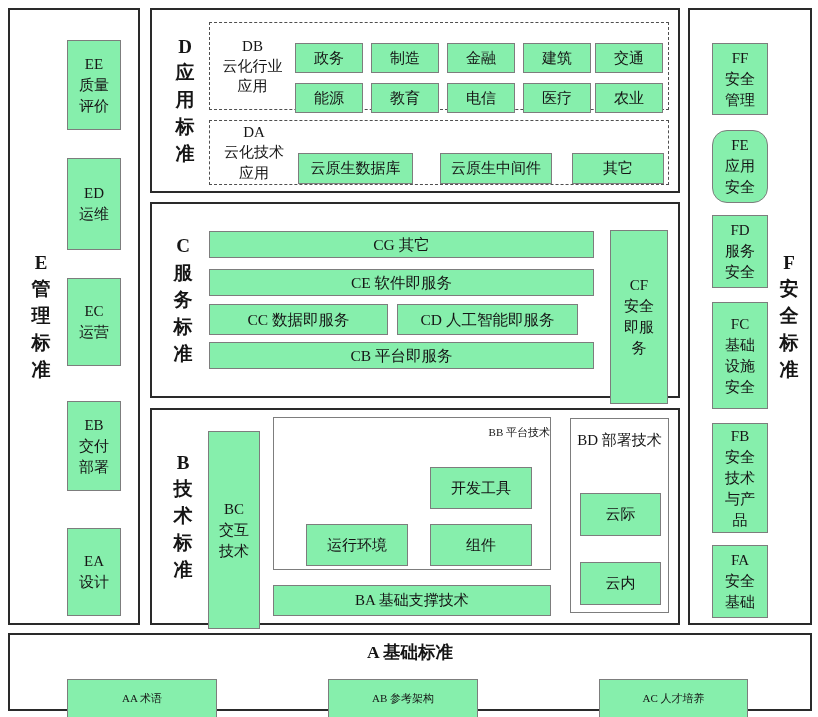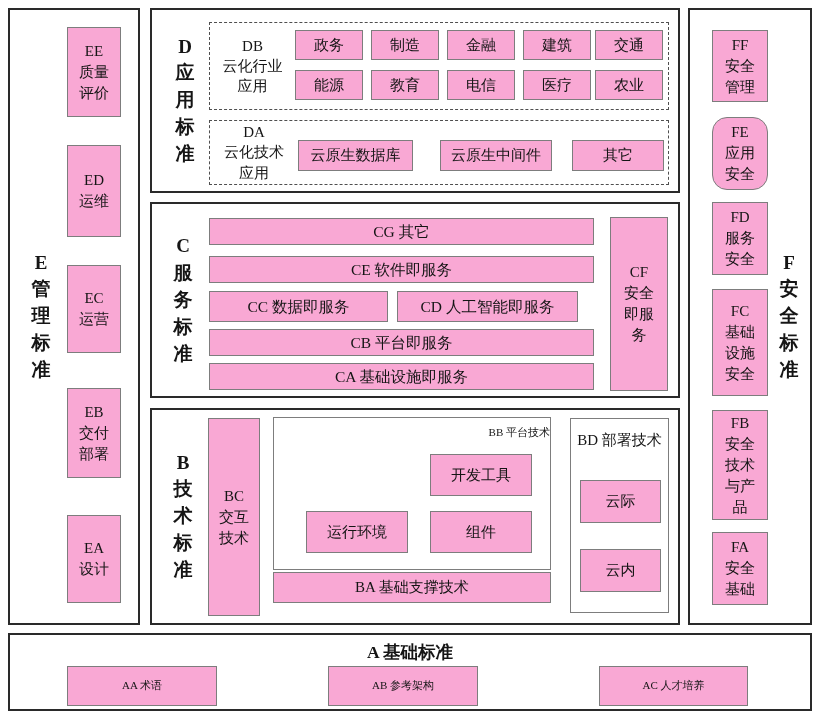--- a/index.html
+++ b/index.html
@@ -22,23 +22,23 @@
     text-align:center;white-space:pre-line;letter-spacing:0;
     top:50%;transform:translateY(-50%);width:34px;
   }
   .vtitle-e{left:14px;}
   .vtitle-d{left:16px;top:50%;}
   .vtitle-c{left:14px;}
   .vtitle-b{left:14px;}
   .vtitle-f{left:82px;}
   
   .gbox{
-    position:absolute;border:1.4px solid #7d7d7d;box-sizing:border-box;background:#f9a8d4;
+    position:absolute;border:1.4px solid #7d7d7d;box-sizing:border-box;background:#86efac;
     display:flex;align-items:center;justify-content:center;text-align:center;
-    font-size:15px;line-height:1.4;
+    font-size:15px;line-height:1.4;margin-top:13px;
   }
   .stack{white-space:pre-line;}
   
   .dashed{position:absolute;border:1.6px dashed #4f4f4f;box-sizing:border-box;}
   .glabel{
     position:absolute;left:0;top:0;bottom:0;display:flex;align-items:center;justify-content:center;
     text-align:center;font-size:15px;line-height:1.35;white-space:pre-line;
   }
   
   .box-ee{left:57px;top:17px;width:54px;height:90px;}
@@ -156,21 +156,20 @@
     <div class="vtitle vtitle-c stack">C
 服
 务
 标
 准</div>
     <div class="gbox bar bar-cg">CG 其它</div>
     <div class="gbox bar bar-ce">CE 软件即服务</div>
     <div class="gbox bar bar-cc">CC 数据即服务</div>
     <div class="gbox bar bar-cd">CD 人工智能即服务</div>
     <div class="gbox bar bar-cb">CB 平台即服务</div>
-    <div class="gbox bar bar-ca">CA 基础设施即服务</div>
     <div class="gbox stack box-cf">CF
 安全
 即服
 务</div>
   </div>
 
   <div class="sec sec-b">
     <div class="vtitle vtitle-b stack">B
 技
 术

